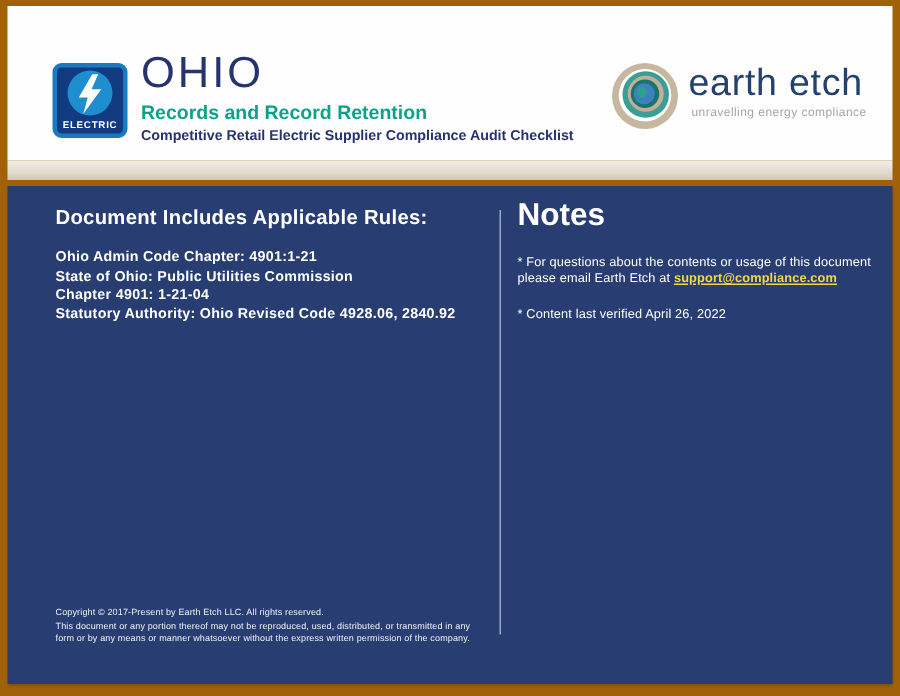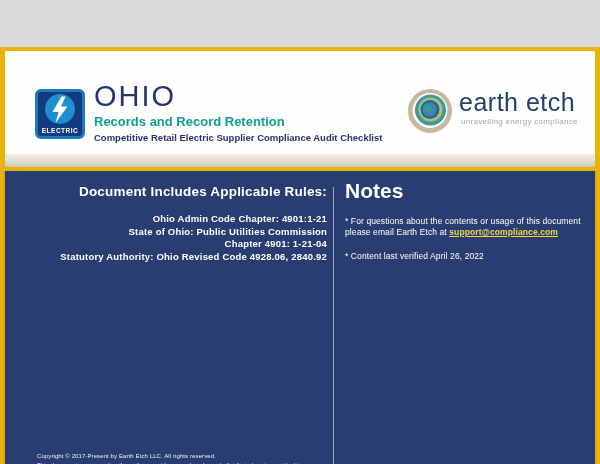--- a/index.html
+++ b/index.html
@@ -1,19 +1,19 @@
 <!DOCTYPE html>
 <html><head>
 <meta charset="utf-8">
 <style>
   * { margin:0; padding:0; box-sizing:border-box; }
   html,body { width:600px; height:464px; }
   body { font-family:"Liberation Sans", sans-serif; background:#dbdad8; position:relative; overflow:hidden; }
 
-  .page { position:absolute; inset:0; background:#eab308;margin-top:47px; }
+  .page { position:absolute; inset:0; background:#a16207; }
 
   
   .sheet-top { position:absolute; left:5px; top:4px; width:590px; height:103px; background:#fefefe; }
   .shadow-band { position:absolute; left:5px; top:107px; width:590px; height:13px;
     background:linear-gradient(#f3efe6 0%, #e3ddcf 55%, #cfc9ba 100%); }
 
   
   .badge { position:absolute; left:30px; top:38px; width:50px; height:50px;
     background:#123a7e; border:3px solid #1b7abf; border-radius:6px; overflow:hidden; }
   .badge svg { position:absolute; left:0; top:0; }
@@ -30,21 +30,21 @@
   .logo { position:absolute; left:401px; top:35px; width:175px; height:52px; }
   .logo-swirl { position:absolute; left:0; top:1px; }
   .logo-text { position:absolute; left:53px; top:2px; font-size:25px; font-weight:500;
     color:#24406e; letter-spacing:0.5px; }
   .logo-tagline { position:absolute; left:55px; top:31px; font-size:8px; color:#a5a5a5; letter-spacing:0.3px; }
 
   
   .body-navy { position:absolute; left:5px; top:124px; width:590px; height:332px;
     background:#283e72; color:#ffffff; box-shadow:0 1px 2px rgba(0,0,0,0.25); }
 
-  .rules { position:absolute; left:32px; top:13px; width:290px;text-align:right; }
+  .rules { position:absolute; left:32px; top:13px; width:290px; }
   .rules-heading { font-size:13.5px; font-weight:bold; letter-spacing:0.2px; }
   .rules-lines { margin-top:14px; font-size:9.5px; font-weight:bold; line-height:12.5px; letter-spacing:0.2px; }
 
   .divider { position:absolute; left:328px; top:16px; width:1px; height:283px; background:rgba(255,255,255,0.55); }
 
   .notes { position:absolute; left:340px; top:8px; width:238px; }
   .notes-heading { font-size:21px; font-weight:bold; margin-bottom:13px; }
   .note { font-size:8.5px; line-height:11px; margin-bottom:12px; letter-spacing:0.1px; }
   .note.gap-lg { margin-bottom:13px; }
   .note a { color:#f5d73e; font-weight:bold; text-decoration:underline; cursor:pointer; }

